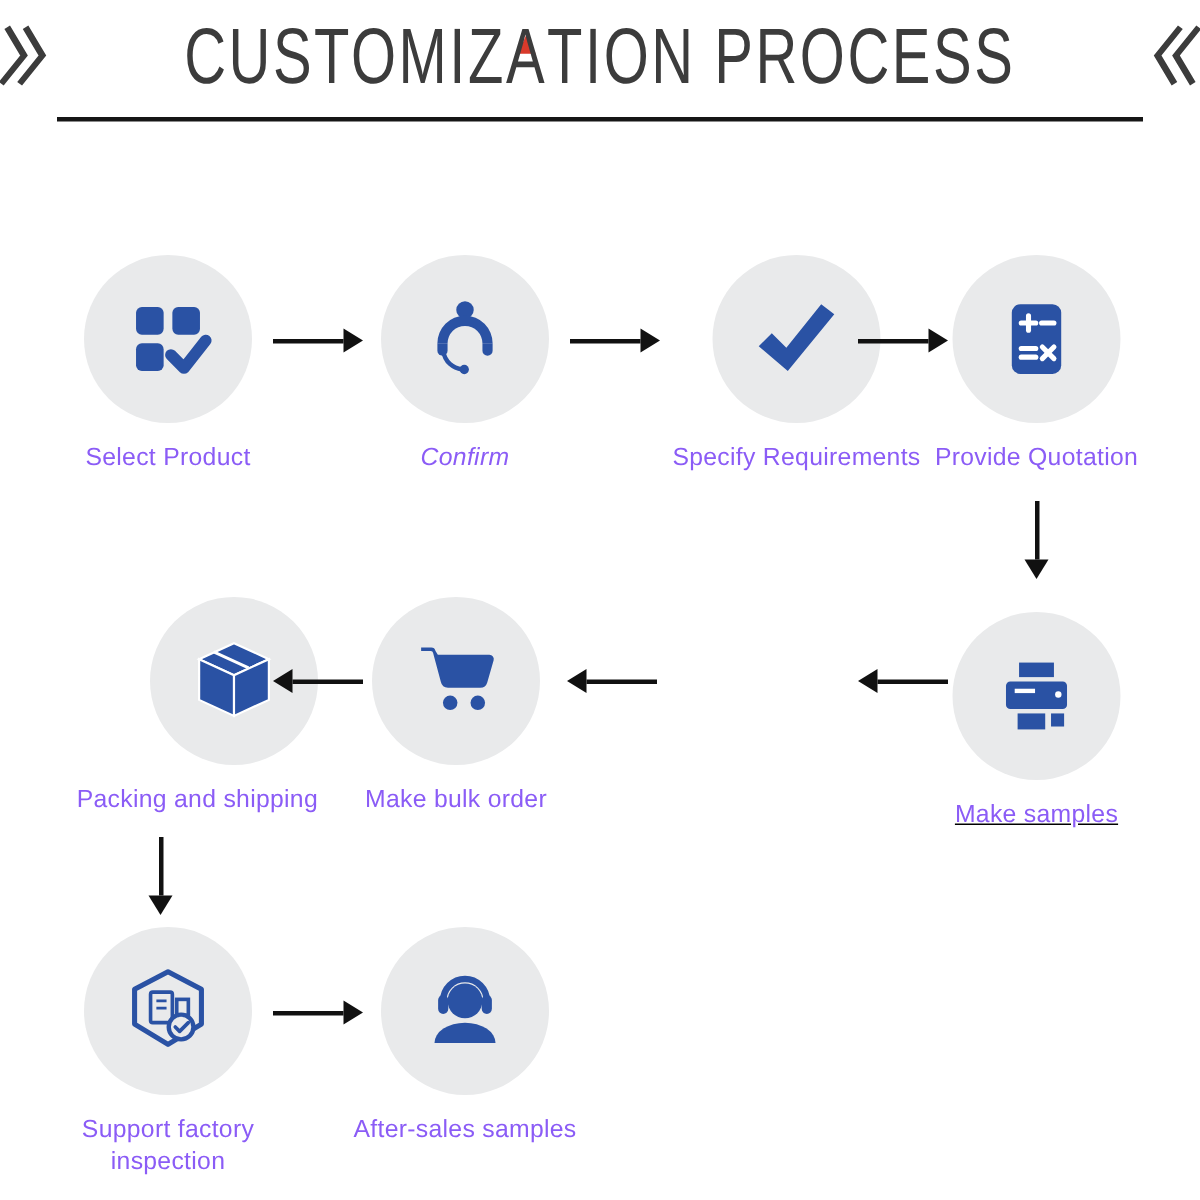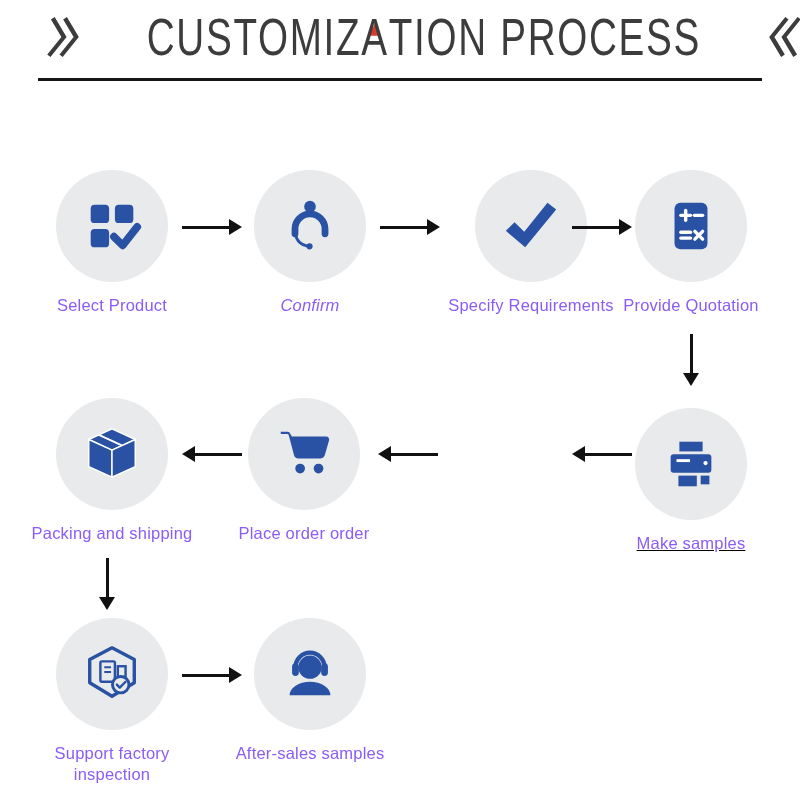--- a/index.html
+++ b/index.html
@@ -1,21 +1,21 @@
 <!DOCTYPE html>
 <html style="--icon: #2a52a4; --circle-bg: #e9eaeb; --arrow: #111111; --title: #3c3c3c; --accent: #d93a2b;"><head>
 <meta charset="utf-8">
 <style>
   * { margin:0; padding:0; box-sizing:border-box; }
   html,body { background:#ffffff; }
   body { font-family:"Liberation Sans", sans-serif; }
   .canvas { position:relative; width:800px; height:800px; margin:0 auto; background:#fff; overflow:hidden; }
 
   
-  .title-row { position:absolute; top:10px; left:0; width:100%; display:flex; justify-content:flex-end; align-items:center; gap:14px; }
+  .title-row { position:absolute; top:10px; left:0; width:100%; display:flex; justify-content:space-between; align-items:center; gap:14px; }
   .title-text { position:relative; z-index:0; font-size:46px; font-weight:400; letter-spacing:2px; color:var(--title,#3c3c3c); transform:scale(0.84,1.14); white-space:nowrap; }
   .accent-a { position:relative; display:inline-block; }
   .accent-a::before { content:""; position:absolute; left:50%; top:14px; transform:translateX(-50%); width:0; height:0;
     border-left:7px solid transparent; border-right:7px solid transparent; border-bottom:12px solid var(--accent,#d93a2b); z-index:-1; }
   .chevrons { transform:skewX(-6deg); }
   .chevrons polyline { fill:none; stroke:var(--title,#3c3c3c); stroke-width:4.5; }
 
   .divider { position:absolute; top:78px; left:38px; right:38px; height:3px; background:#161616; }
 
   
@@ -117,41 +117,41 @@
   <div class="arrow-h" style="left:572px; top:219px;">
     <div class="shaft"></div>
       <div class="head-r"></div>
   </div>
 
   <div class="arrow-v" style="left:683px; top:334px;">
     <div class="shaft-v"></div>
       <div class="head-d"></div>
   </div>
 
-  <div class="step" style="left:12px; top:398px;">
+  <div class="step" style="left:12px; top:398px;align-items:flex-end;">
     <div class="circle">
       <svg width="62" height="62" viewBox="0 0 64 64">
         <polygon points="32,6 56,17 32,28 8,17" fill="currentColor" stroke="#ffffff" stroke-width="1.5"></polygon>
         <polygon points="8,17 32,28 32,56 8,45" fill="currentColor" stroke="#ffffff" stroke-width="1.5"></polygon>
         <polygon points="56,17 32,28 32,56 56,45" fill="currentColor" stroke="#ffffff" stroke-width="1.5"></polygon>
         <line x1="18" y1="12" x2="42" y2="23" stroke="#ffffff" stroke-width="2"></line>
       </svg>
     </div>
     <div class="step-label">Packing and shipping</div>
   </div>
 
   <div class="step" style="left:204px; top:398px;">
     <div class="circle">
       <svg width="62" height="62" viewBox="0 0 64 64">
         <path d="M8 9 h7 a3 3 0 0 1 2.9 2.3 L19.5 14 H55 a3 3 0 0 1 2.9 3.8 L53.5 33 a5 5 0 0 1 -4.8 3.6 H26.5 a5 5 0 0 1 -4.9 -3.9 L16.2 12.5 a1.5 1.5 0 0 0 -1.5 -1.2 H8 z" fill="currentColor"></path>
         <circle cx="28" cy="47" r="5" fill="currentColor"></circle>
         <circle cx="47" cy="47" r="5" fill="currentColor"></circle>
       </svg>
     </div>
-    <div class="step-label">Place order order</div>
+    <div class="step-label">Make bulk order</div>
   </div>
 
 
   <div class="step" style="left:591px; top:408px;text-decoration:underline;">
     <div class="circle">
       <svg width="62" height="62" viewBox="0 0 64 64">
         <rect x="20" y="9" width="24" height="10" fill="currentColor"></rect>
         <rect x="11" y="22" width="42" height="19" rx="3" fill="currentColor"></rect>
         <rect x="17" y="27" width="14" height="3" fill="#ffffff"></rect>
         <circle cx="47" cy="31" r="2.2" fill="#ffffff"></circle>

